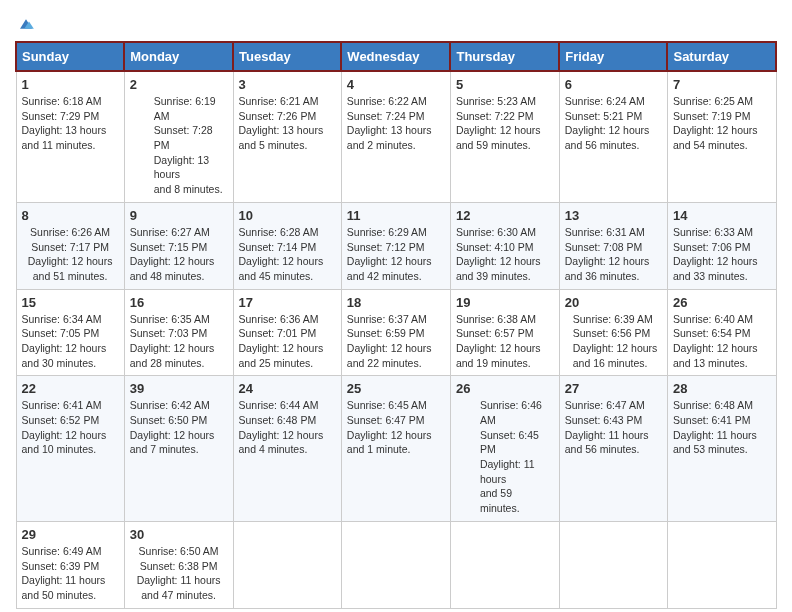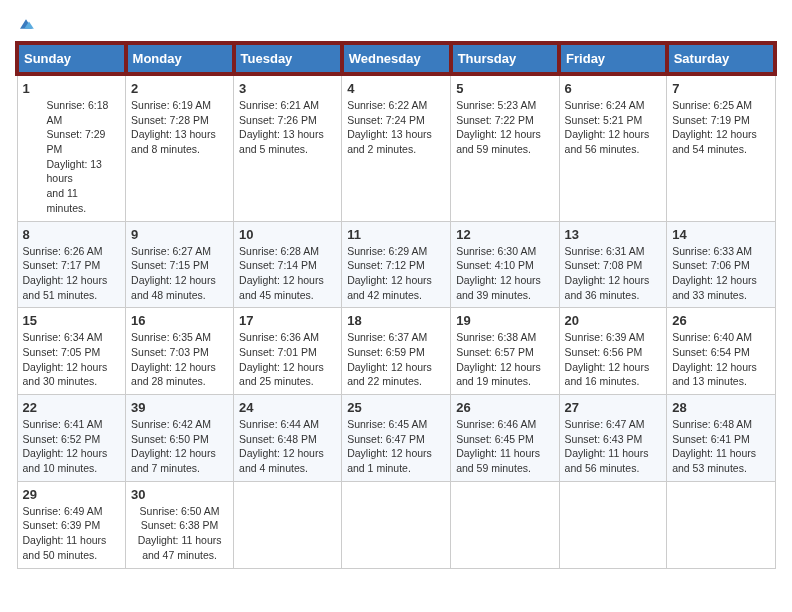--- a/index.html
+++ b/index.html
@@ -60,21 +60,21 @@
       border-collapse: collapse;
       font-size: 11px;
     }
     .calendar th {
       background-color: #3a7bbf;
       color: #fff;
       padding: 6px 5px;
       text-align: left;
       font-size: 13px;
       font-weight: bold;
-      border: 4px solid #7f1d1d;
+      border: 2px solid #7f1d1d;
     }
     .calendar td {
       vertical-align: top;
       padding: 5px 5px;
       border: 1px solid #ccc;
       width: 110px;
       height: 80px;
       color: #333;
       background: #fff;
     }
@@ -127,28 +127,28 @@
       <th>Wednesday</th>
       <th>Thursday</th>
       <th>Friday</th>
       <th>Saturday</th>
     </tr>
   </thead>
   <tbody id="calendar-body">
   <tr>
         <td>
           <span class="day-num">1</span>
-          <div class="day-info" style="white-space: pre-line; margin-left: 24px;">Sunrise: 6:18 AM
+          <div class="day-info" style="white-space: pre-line;">Sunrise: 6:18 AM
 Sunset: 7:29 PM
 Daylight: 13 hours
 and 11 minutes.</div>
         </td>
         <td>
           <span class="day-num">2</span>
-          <div class="day-info" style="white-space: pre-line;">Sunrise: 6:19 AM
+          <div class="day-info" style="white-space: pre-line; margin-left: 24px;">Sunrise: 6:19 AM
 Sunset: 7:28 PM
 Daylight: 13 hours
 and 8 minutes.</div>
         </td>
         <td>
           <span class="day-num">3</span>
           <div class="day-info" style="white-space: pre-line;">Sunrise: 6:21 AM
 Sunset: 7:26 PM
 Daylight: 13 hours
 and 5 minutes.</div>
@@ -178,21 +178,21 @@
           <span class="day-num">7</span>
           <div class="day-info" style="white-space: pre-line;">Sunrise: 6:25 AM
 Sunset: 7:19 PM
 Daylight: 12 hours
 and 54 minutes.</div>
         </td>
       </tr>
       <tr>
         <td>
           <span class="day-num">8</span>
-          <div class="day-info" style="white-space: pre-line;">Sunrise: 6:26 AM
+          <div class="day-info" style="white-space: pre-line; text-align: center;">Sunrise: 6:26 AM
 Sunset: 7:17 PM
 Daylight: 12 hours
 and 51 minutes.</div>
         </td>
         <td>
           <span class="day-num">9</span>
           <div class="day-info" style="white-space: pre-line;">Sunrise: 6:27 AM
 Sunset: 7:15 PM
 Daylight: 12 hours
 and 48 minutes.</div>
@@ -264,21 +264,21 @@
         </td>
         <td>
           <span class="day-num">19</span>
           <div class="day-info" style="white-space: pre-line;">Sunrise: 6:38 AM
 Sunset: 6:57 PM
 Daylight: 12 hours
 and 19 minutes.</div>
         </td>
         <td>
           <span class="day-num">20</span>
-          <div class="day-info" style="white-space: pre-line;">Sunrise: 6:39 AM
+          <div class="day-info" style="white-space: pre-line; margin-left: 8px;">Sunrise: 6:39 AM
 Sunset: 6:56 PM
 Daylight: 12 hours
 and 16 minutes.</div>
         </td>
         <td>
           <span class="day-num">26</span>
           <div class="day-info" style="white-space: pre-line;">Sunrise: 6:40 AM
 Sunset: 6:54 PM
 Daylight: 12 hours
 and 13 minutes.</div>
@@ -308,21 +308,21 @@
         </td>
         <td>
           <span class="day-num">25</span>
           <div class="day-info" style="white-space: pre-line;">Sunrise: 6:45 AM
 Sunset: 6:47 PM
 Daylight: 12 hours
 and 1 minute.</div>
         </td>
         <td>
           <span class="day-num">26</span>
-          <div class="day-info" style="white-space: pre-line;">Sunrise: 6:46 AM
+          <div class="day-info" style="white-space: pre-line; margin-left: 24px;">Sunrise: 6:46 AM
 Sunset: 6:45 PM
 Daylight: 11 hours
 and 59 minutes.</div>
         </td>
         <td>
           <span class="day-num">27</span>
           <div class="day-info" style="white-space: pre-line;">Sunrise: 6:47 AM
 Sunset: 6:43 PM
 Daylight: 11 hours
 and 56 minutes.</div>

